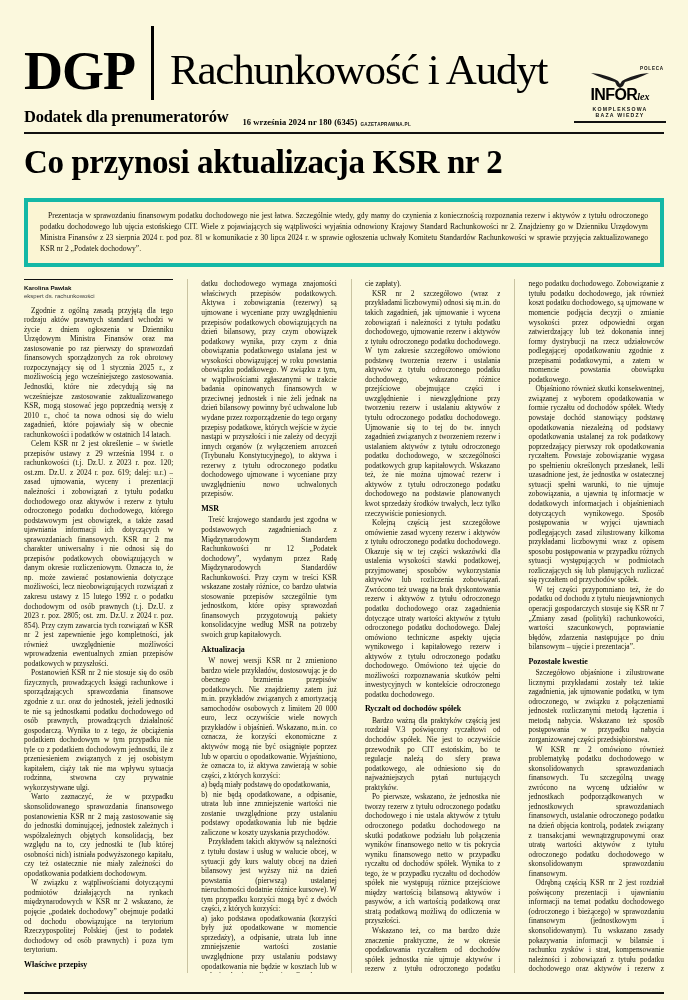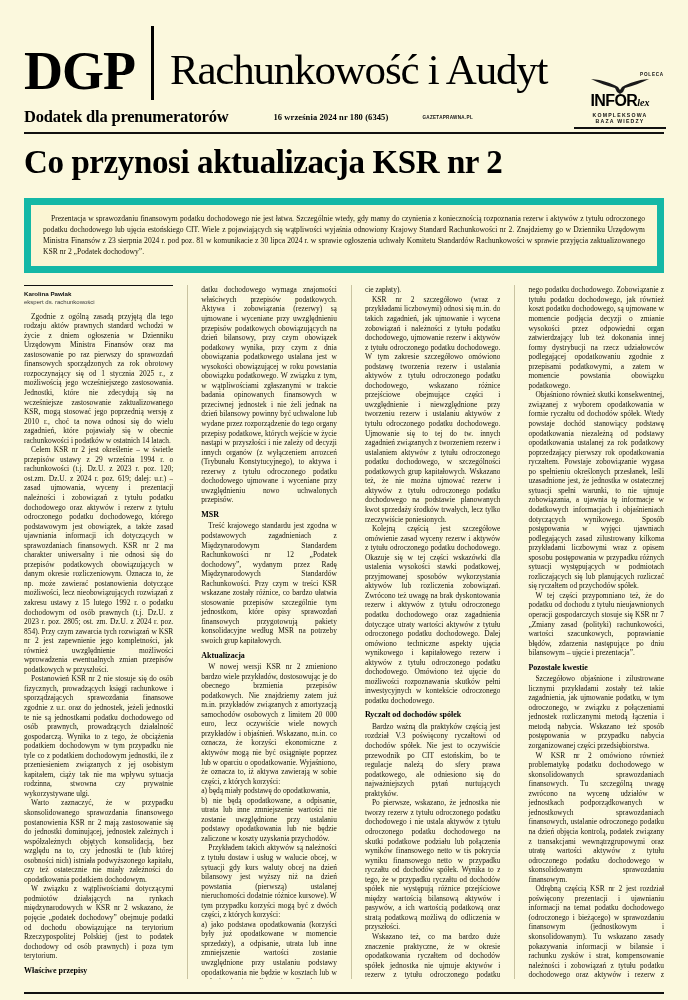--- a/index.html
+++ b/index.html
@@ -33,21 +33,21 @@
     font-family:"Liberation Serif",serif;
     font-weight:400;
     font-size:43px;
     line-height:52px;
     letter-spacing:-1.2px;
     color:#000;
     white-space:nowrap;
   }
   .mh-sub{
     margin-top:11px;
-    display:flex;align-items:center;gap:31px;
+    display:flex;align-items:flex-end;
   }
   .mh-sub-label{
     font-family:"Liberation Serif",serif;
     font-weight:700;
     font-size:16.5px;
     letter-spacing:-0.2px;
     color:#000;
   }
   .mh-issue{
     margin-left:14px;
@@ -61,21 +61,21 @@
     margin-left:3px;
     font-family:"Liberation Sans",sans-serif;
     font-weight:700;
     font-size:4.6px;
     letter-spacing:0.3px;
     color:#111;
   }
 
   
   .infor{
-    position:absolute;right:22px;top:72px;width:92px;text-align:center;
+    position:absolute;right:22px;top:66px;width:92px;text-align:center;
   }
   .infor-poleca{
     font-family:"Liberation Sans",sans-serif;
     font-weight:700;font-size:4.6px;letter-spacing:0.8px;color:#111;
     text-align:right;margin:0 2px 1px 0;
   }
   .infor-bird{display:block;margin:0 auto;}
   .infor-name{
     font-family:"Liberation Sans",sans-serif;
     font-weight:700;font-size:16px;letter-spacing:-0.6px;color:#000;
@@ -104,21 +104,21 @@
     font-size:33px;
     line-height:36px;
     letter-spacing:-0.4px;
     color:#000;
   }
   .headline .l2{display:block;}
 
   
   .leadbox{
     margin:18px 24px 0 24px;
-    border:7px solid #14b8a6;
+    border:4px solid #14b8a6;
     background:#fbf5d3;
     padding:8px 12px 9px 12px;
     box-sizing:border-box;
   }
   .leadbox p{
     margin:0;
     font-family:"Liberation Serif",serif;
     font-size:7.6px;
     line-height:11.1px;
     text-align:justify;

